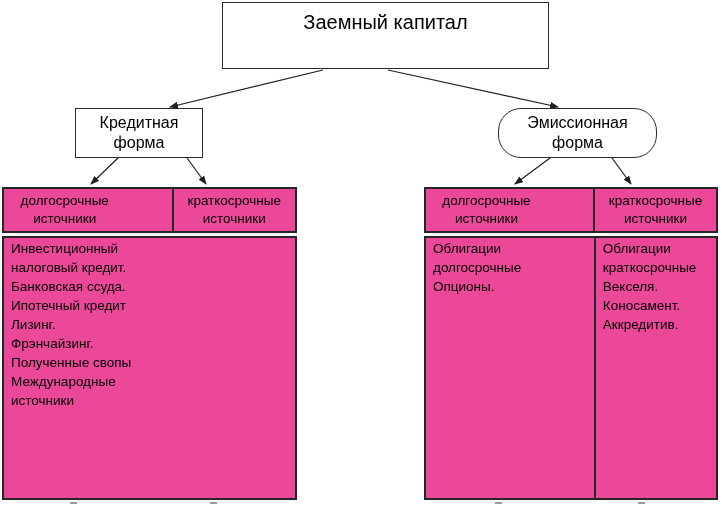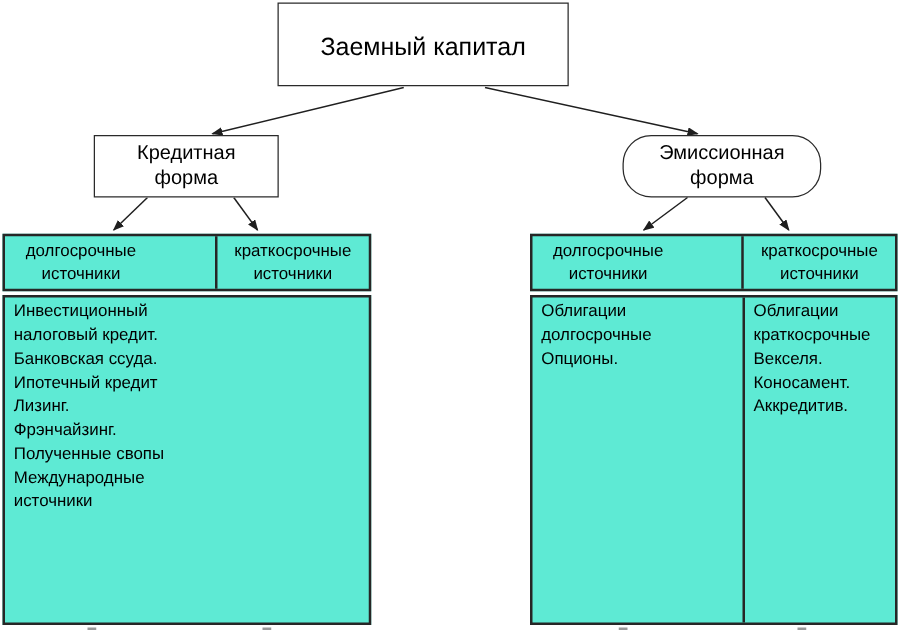--- a/index.html
+++ b/index.html
@@ -27,47 +27,47 @@
     stroke-width: 1.2;
   }
   .box {
     position: absolute;
     box-sizing: border-box;
     border: 1.5px solid #2a2a2a;
     background: #ffffff;
   }
   .title-box {
     left: 222px; top: 2px;
-    width: 233px; height: 67px;
+    width: 327px; height: 67px;
     display: flex;
     justify-content: center;
     align-items: flex-start;
-    padding-top: 23px;
+    padding-top: 7px;
     font-size: 20px;
     line-height: 24px;
   }
   .branch-box {
     top: 108px;
     height: 50px;
     display: flex;
     justify-content: center;
     align-items: center;
     text-align: center;
     font-size: 16px;
     line-height: 20px;
     white-space: pre-line;
   }
-  .branch-left  { left: 75px;  width: 148px; }
+  .branch-left  { left: 75px;  width: 128px; }
   .branch-right { left: 498px; width: 159px; border-radius: 23px; }
   .thead, .tbody {
     position: absolute;
     box-sizing: border-box;
     display: flex;
     border: 2px solid #262626;
-    background: #5eead4;
+    background: #ec4899;
     gap: 46px;
   }
   .thead { top: 187px; height: 46px; }
   .tbody { top: 236px; height: 264px; }
   .table-left  { left: 2px;   width: 295px; }
   .table-right { left: 424px; width: 294px; }
   .hcell {
     flex: 1 1 50%;
     display: flex;
     justify-content: center;

